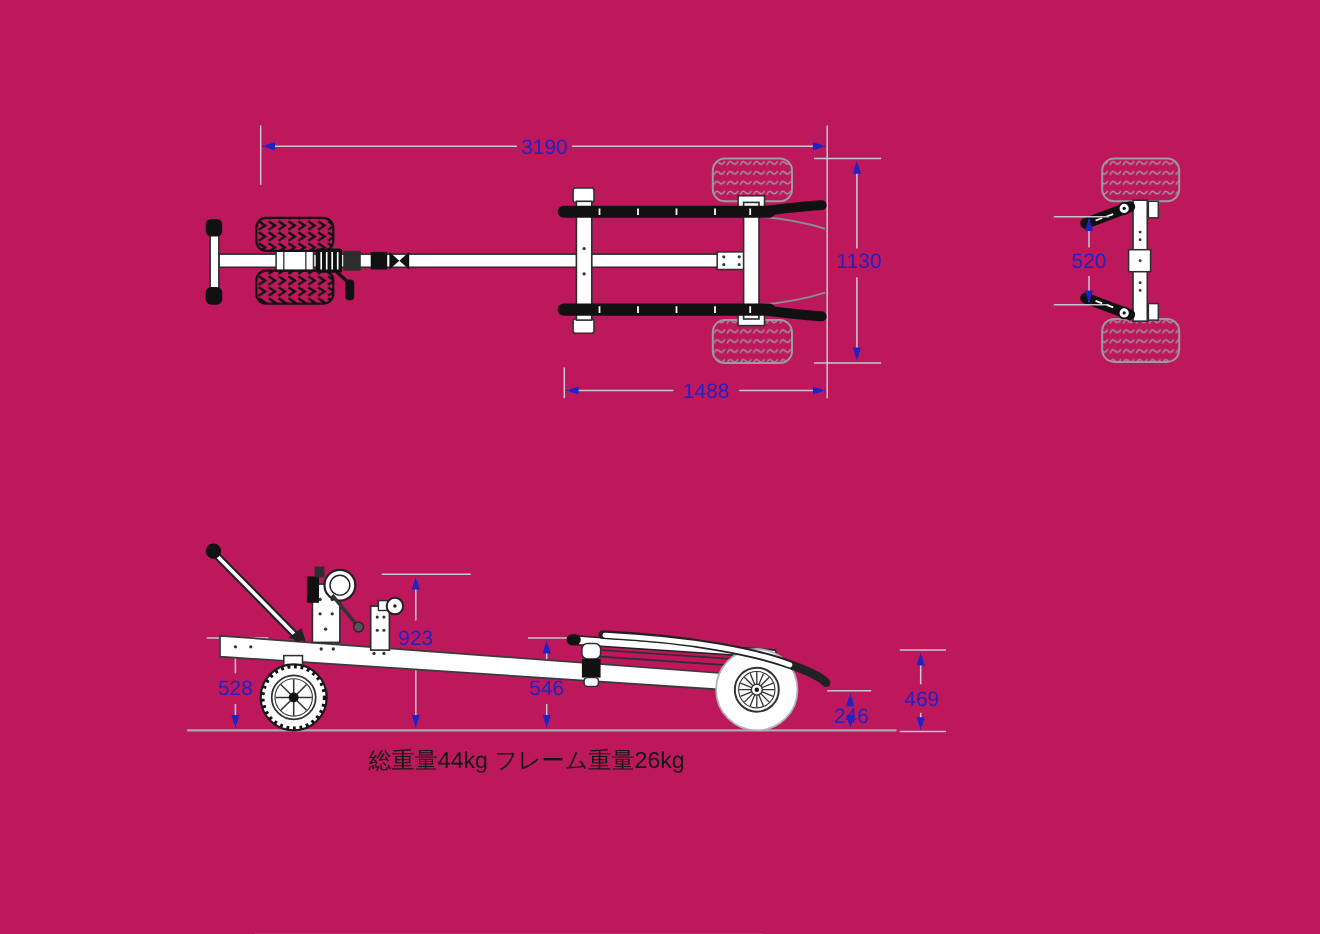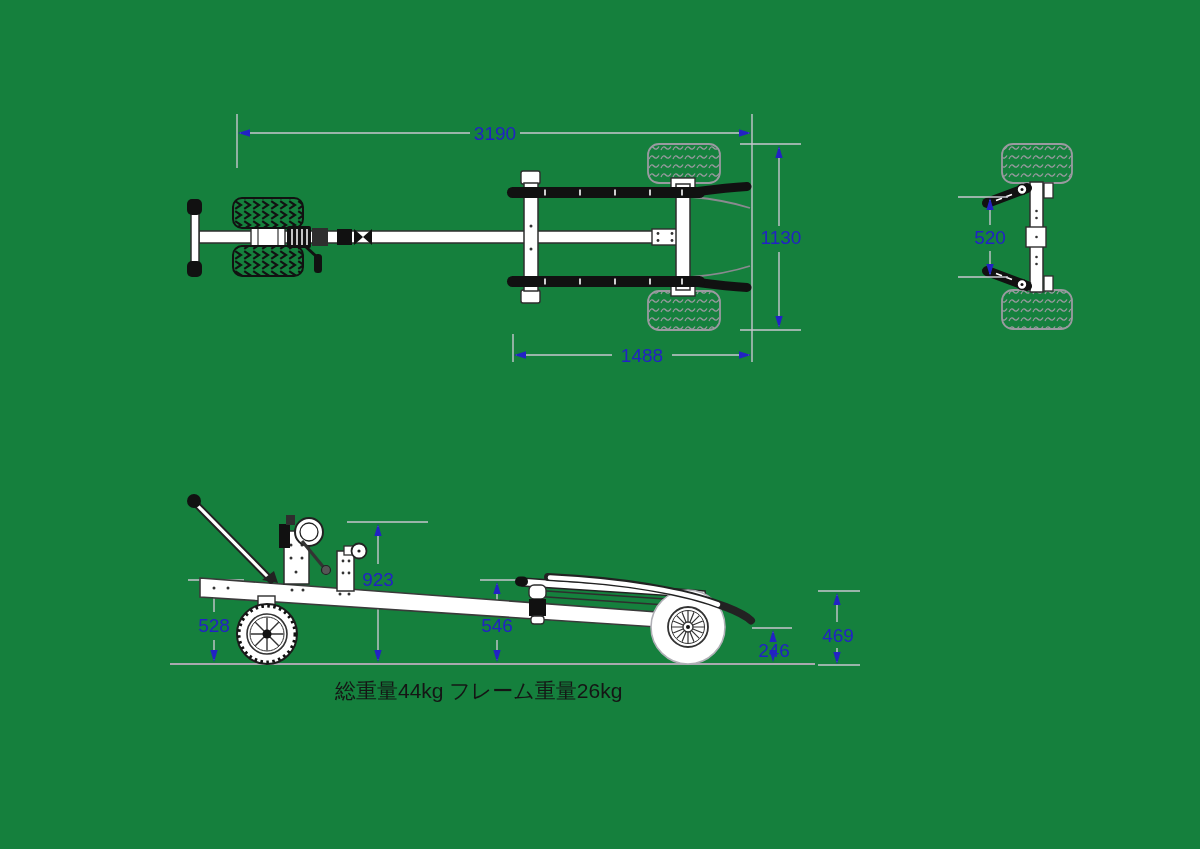--- a/index.html
+++ b/index.html
@@ -1,16 +1,16 @@
 <!DOCTYPE html>
 <html><head>
 <meta charset="utf-8">
 <style>
   html,body{margin:0;padding:0;background:#ffffff;}
-  .canvas{position:relative;width:1200px;height:849px;background:#15803d;overflow:hidden;
+  .canvas{position:relative;width:1200px;height:849px;background:#be185d;overflow:hidden;
           font-family:"Liberation Sans", sans-serif;}
   svg{display:block;}
   .dim-text{font-family:"Liberation Sans", sans-serif;font-size:19px;fill:#2222c4;}
   .caption-text{font-family:"Liberation Sans","DejaVu Sans",sans-serif;font-size:21px;fill:#151515;}
   .cline{stroke:#c6c6ce;stroke-width:1.4;fill:none;}
   .gline{stroke:#a9a9af;stroke-width:2.2;fill:none;}
   .ink{stroke:#2e2e2e;fill:#ffffff;}
   .arrow{fill:#2222c4;stroke:none;}
 </style>
 </head>

